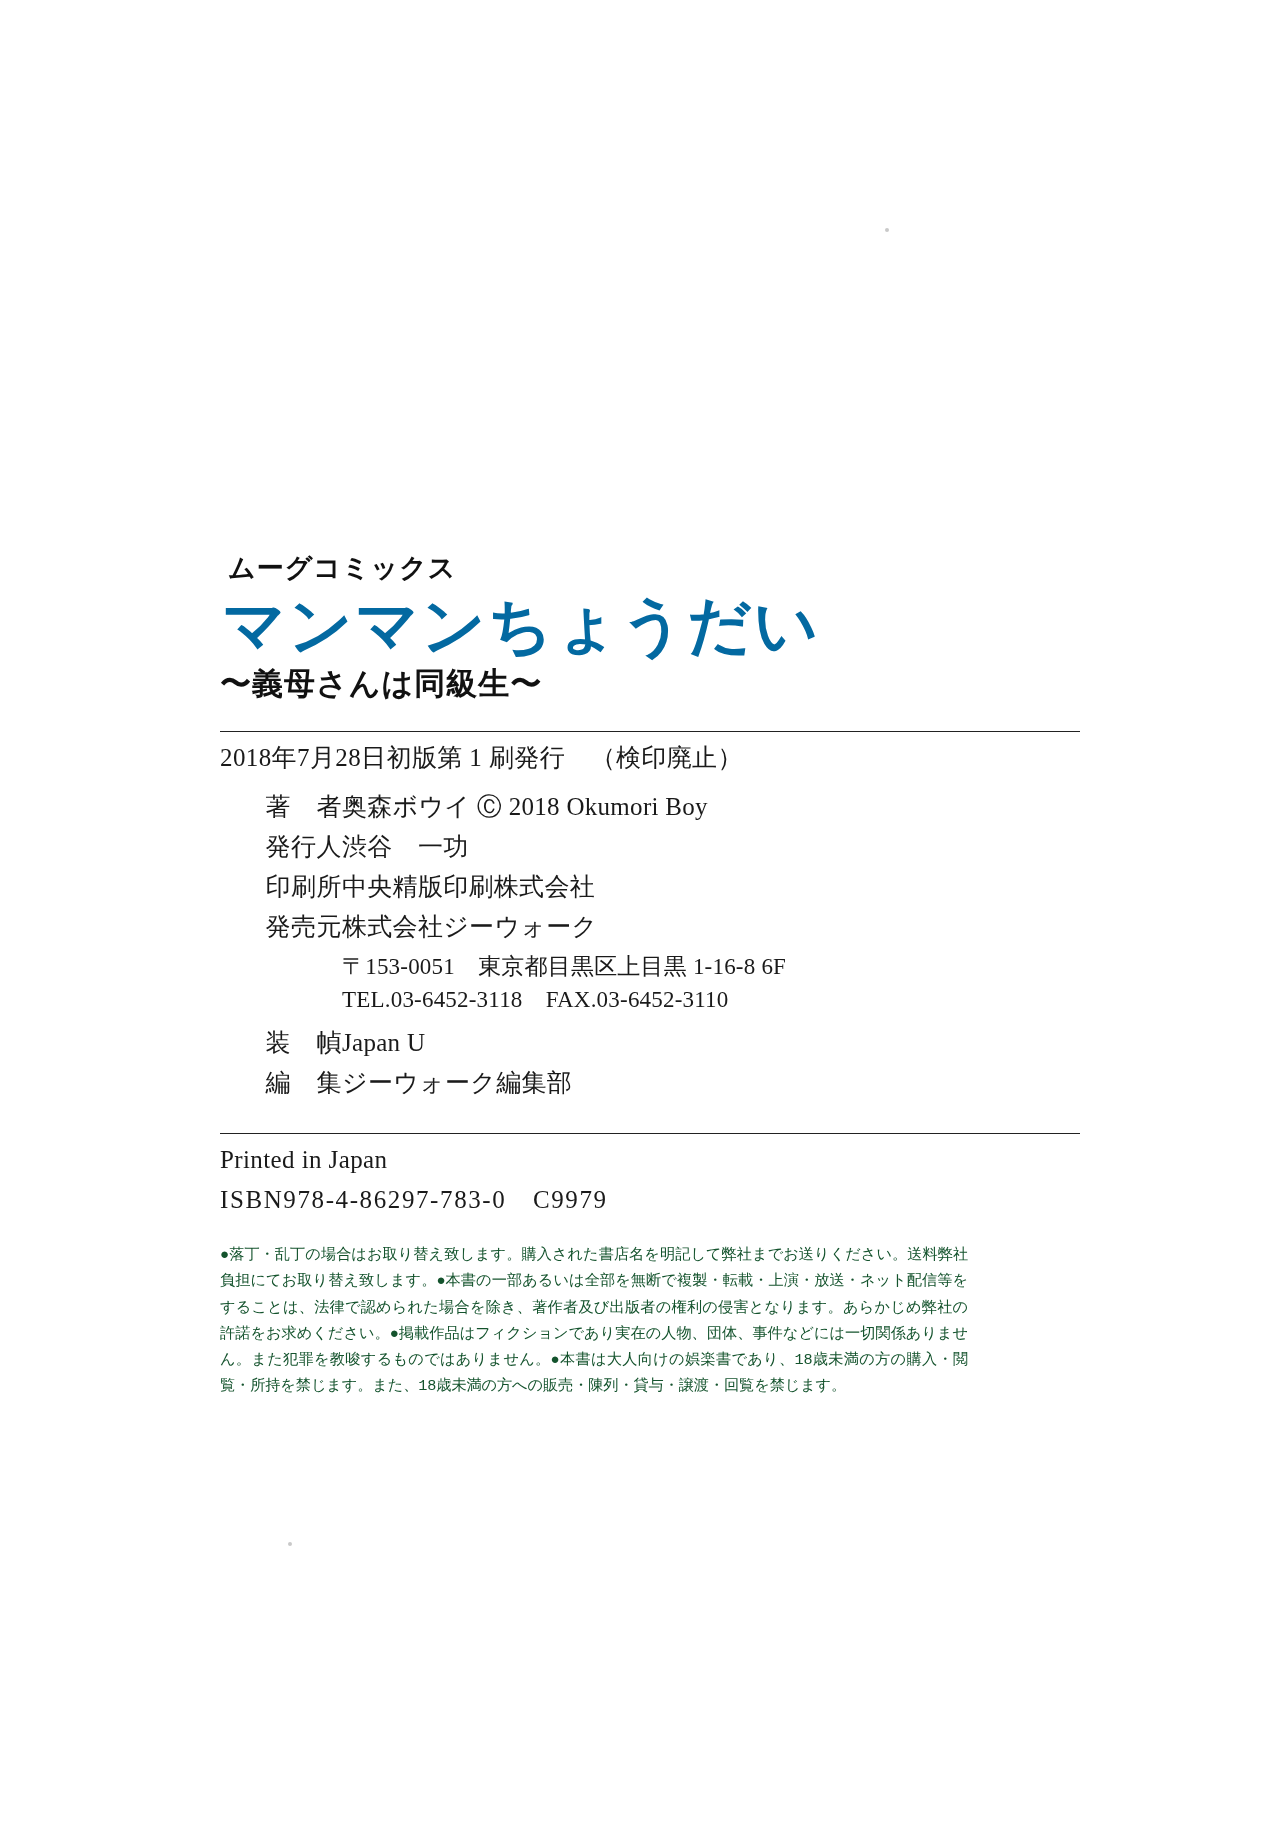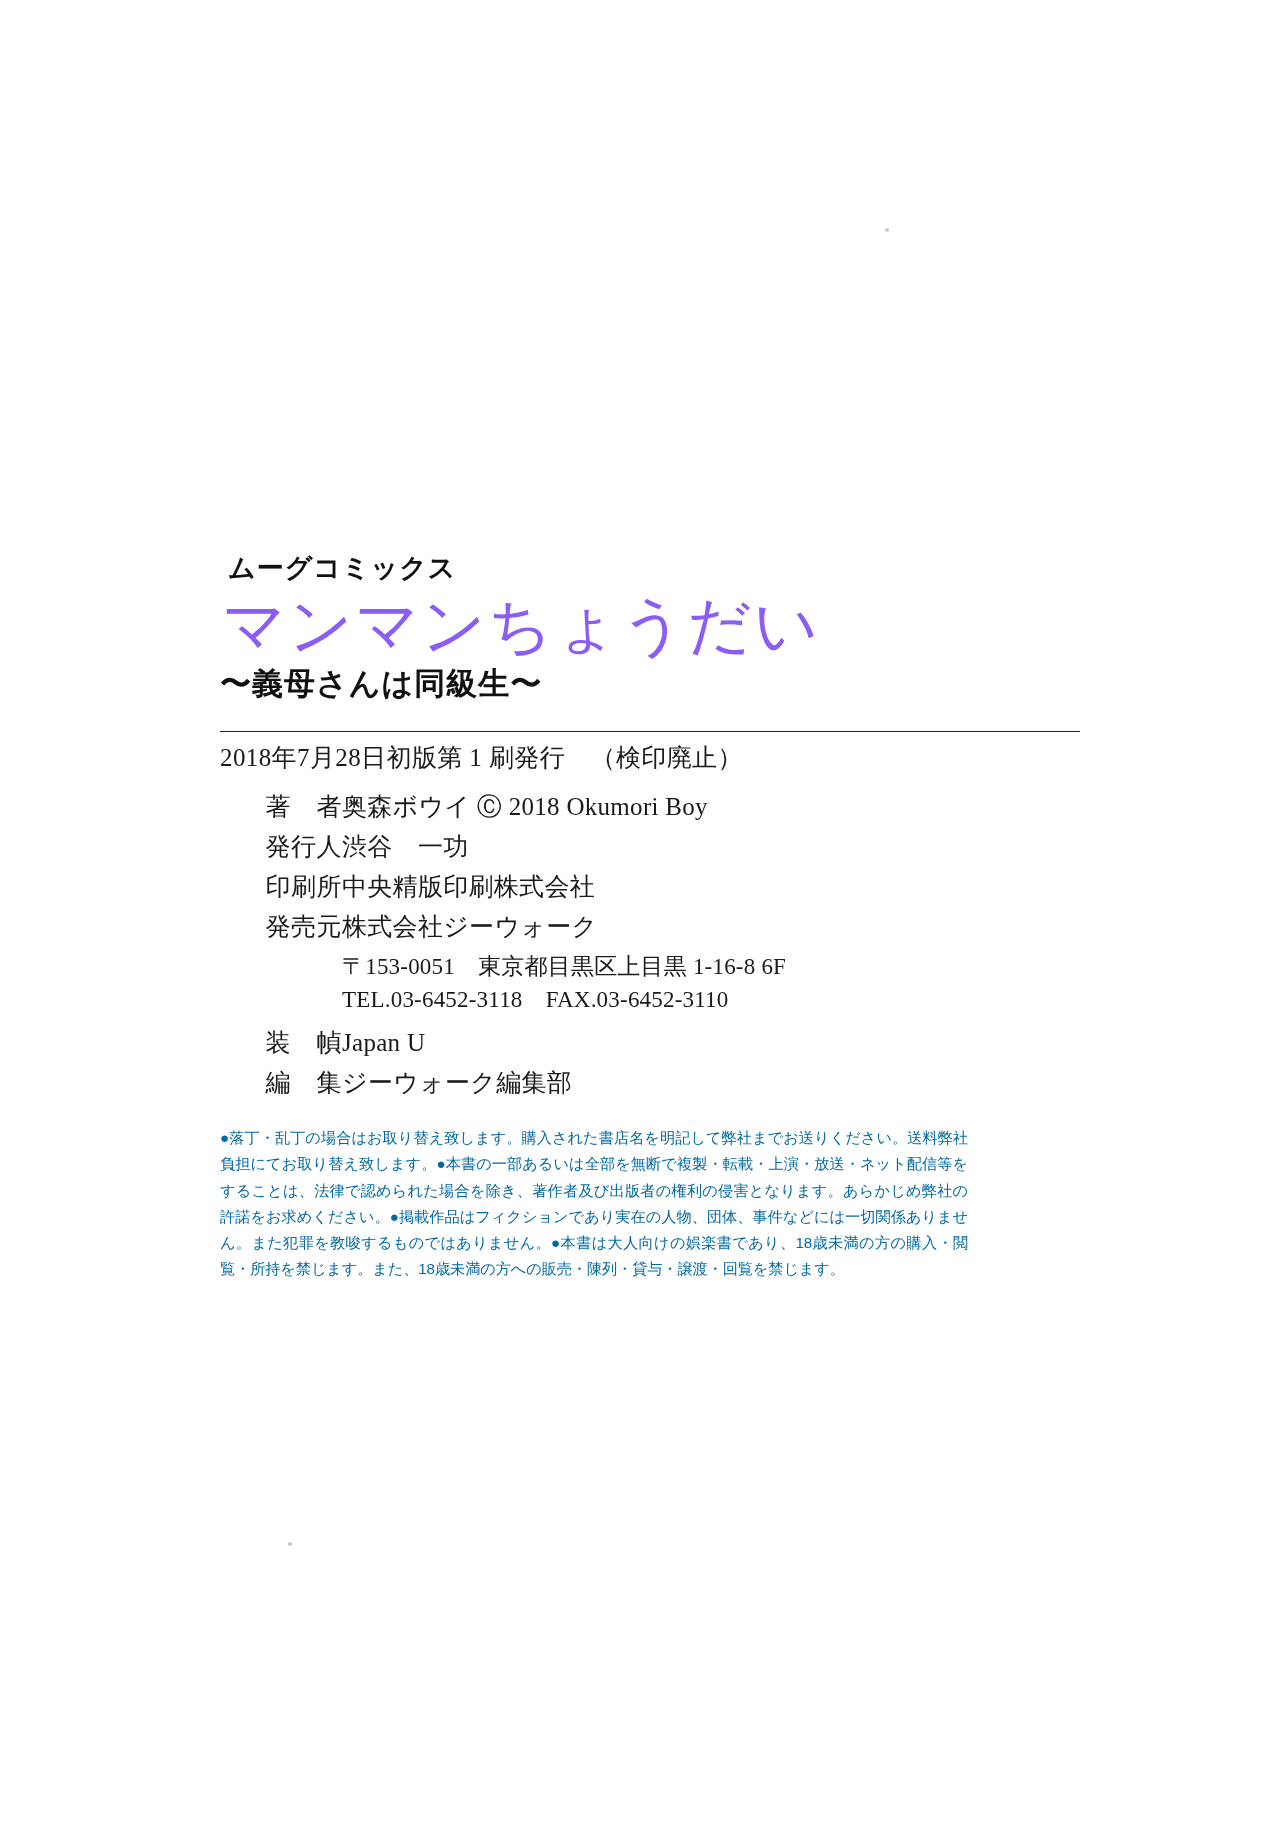--- a/index.html
+++ b/index.html
@@ -28,27 +28,27 @@
   .series-label {
     font-family: "Liberation Sans", sans-serif;
     font-weight: bold;
     font-size: 27px;
     letter-spacing: 1px;
     margin-left: 8px;
     color: #111;
   }
   .main-title {
     font-family: "Liberation Sans", sans-serif;
-    font-weight: normal;
+    font-weight: bold;
     font-size: 63px;
     letter-spacing: 2px;
     line-height: 1.12;
     margin-top: 4px;
     margin-left: 2px;
-    color: #8b5cf6;
+    color: #0369a1;
   }
   .sub-title {
     font-family: "Liberation Sans", sans-serif;
     font-weight: bold;
     font-size: 31px;
     letter-spacing: 1px;
     margin-top: 2px;
     margin-left: 0px;
     color: #111;
   }
@@ -111,26 +111,26 @@
     margin-top: 9px;
     font-size: 25px;
     letter-spacing: 1.6px;
     white-space: pre;
   }
 
   
   .fine-print {
     margin-top: 26px;
     width: 748px;
-    font-family: Liberation Sans, sans-serif;
+    font-family: Liberation Mono, monospace;
     font-size: 15.2px;
     line-height: 1.72;
     text-align: justify;
     letter-spacing: -0.1px;
-    color: #0369a1;
+    color: #14532d;
   }
 
   
   .speck {
     position: absolute;
     background: #c9c9c9;
     border-radius: 50%;
   }
 </style>
 </head>
@@ -183,17 +183,21 @@
         <div class="credit-value">Japan U</div>
       </div>
 
       <div class="credit-row">
         <div class="credit-label">編　集</div>
         <div class="credit-value">ジーウォーク編集部</div>
       </div>
 
     </div>
 
+    <div class="footer-block">
+      <div class="printed-in">Printed in Japan</div>
+      <div class="isbn">ISBN978-4-86297-783-0　C9979</div>
+    </div>
 
     <div class="fine-print">●落丁・乱丁の場合はお取り替え致します。購入された書店名を明記して弊社までお送りください。送料弊社負担にてお取り替え致します。●本書の一部あるいは全部を無断で複製・転載・上演・放送・ネット配信等をすることは、法律で認められた場合を除き、著作者及び出版者の権利の侵害となります。あらかじめ弊社の許諾をお求めください。●掲載作品はフィクションであり実在の人物、団体、事件などには一切関係ありません。また犯罪を教唆するものではありません。●本書は大人向けの娯楽書であり、18歳未満の方の購入・閲覧・所持を禁じます。また、18歳未満の方への販売・陳列・貸与・譲渡・回覧を禁じます。</div>
 
   </div>
 </div>
 
 </body></html>

